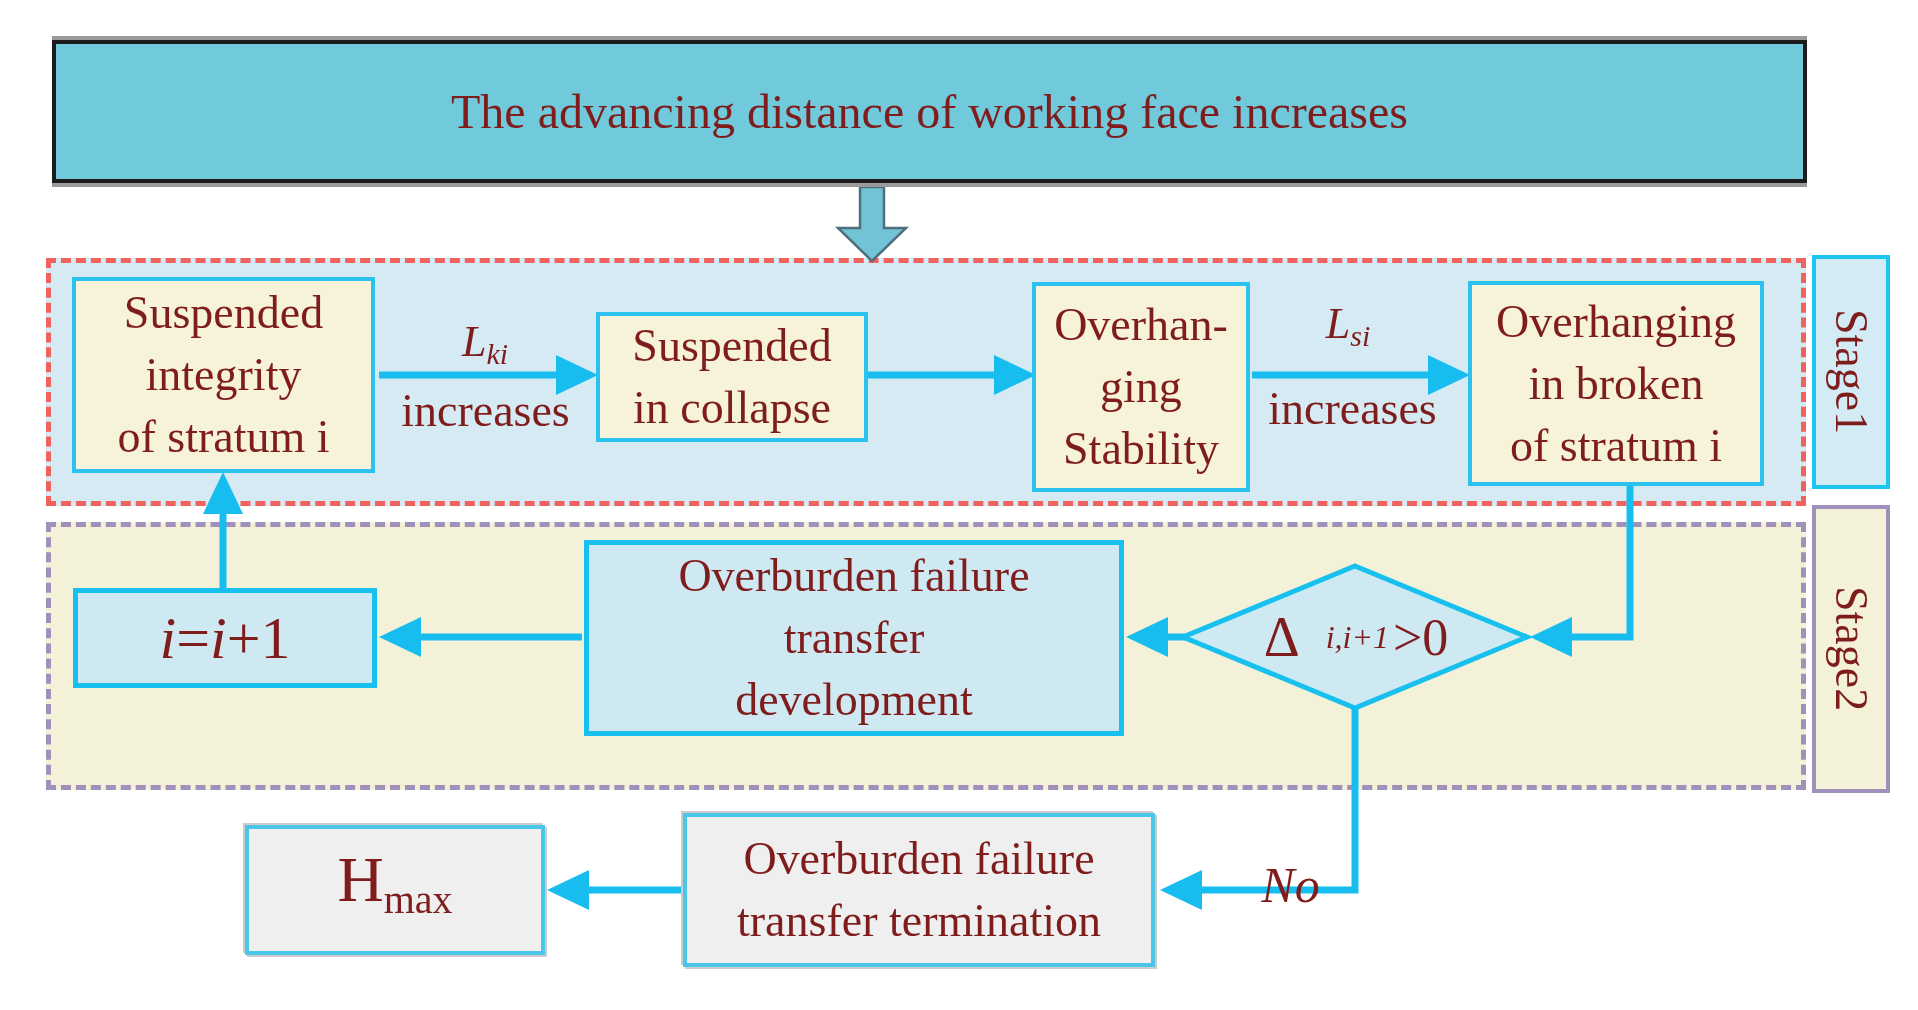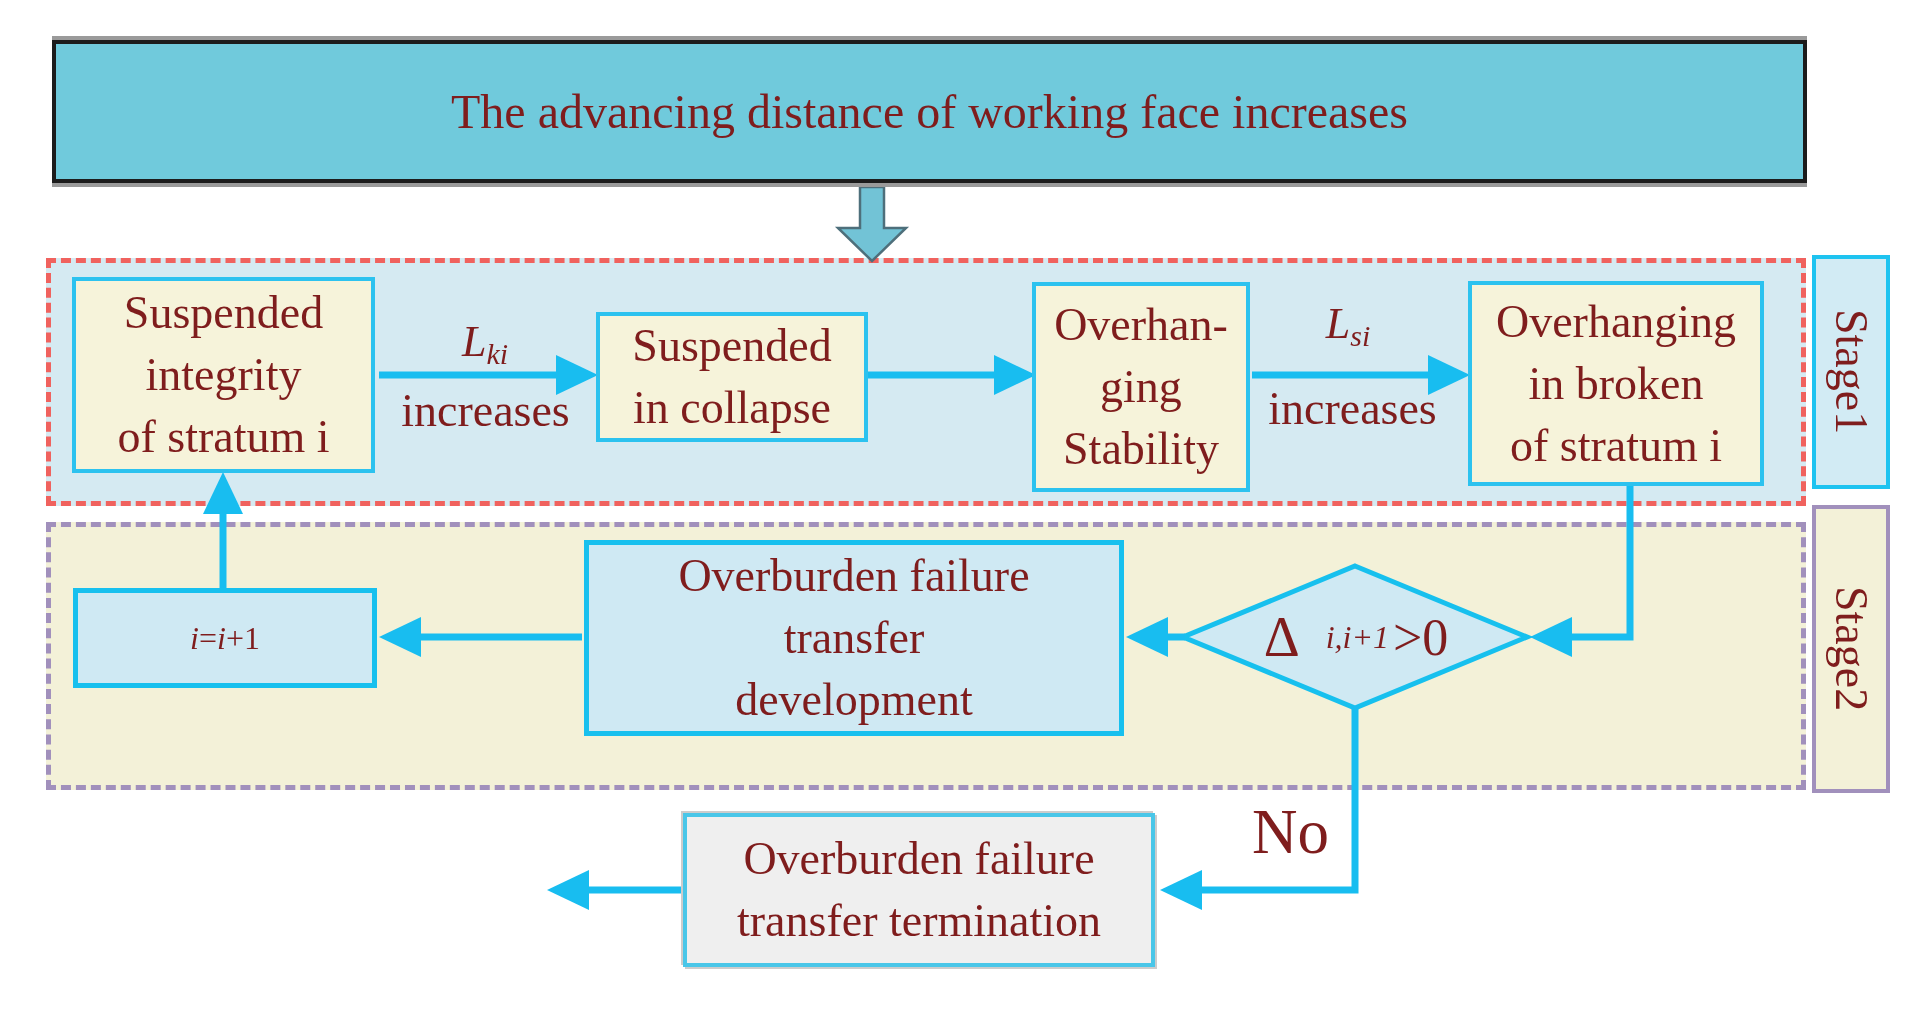--- a/index.html
+++ b/index.html
@@ -67,35 +67,35 @@
   }
   .box .lines { white-space: pre-line; }
   .box.cream { background: #f6f3da; border: 4px solid #2cc2ef; }
   .box.blue  { background: #cfe9f3; border: 5px solid #17c0ee; }
   .box.gray  { background: #efefef; border: 4px solid #49c6e8; box-shadow: 2px 2px 0 #cccccc, -2px -2px 0 #cccccc; }
 
   #box-suspended-integrity   { left: 72px;   top: 277px; width: 303px; height: 196px; }
   #box-suspended-collapse    { left: 596px;  top: 312px; width: 272px; height: 130px; }
   #box-overhanging-stability { left: 1032px; top: 282px; width: 218px; height: 210px; }
   #box-overhanging-broken    { left: 1468px; top: 281px; width: 296px; height: 205px; }
-  #box-iteration             { left: 73px;   top: 588px; width: 304px; height: 100px; font-size: 32px; }
+  #box-iteration             { left: 73px;   top: 588px; width: 304px; height: 100px; font-size: 60px; }
   #box-development           { left: 584px;  top: 540px; width: 540px; height: 196px; }
   #box-termination           { left: 683px;  top: 813px; width: 472px; height: 154px; }
   #box-hmax                  { left: 245px;  top: 825px; width: 300px; height: 130px; }
 
   
   .flabel { position: absolute; z-index: 3; text-align: center; }
   .it { font-style: italic; }
   #label-lki, #label-lsi { width: 140px; font-size: 44px; }
   #label-lki { left: 415px;  top: 316px; }
   #label-lsi { left: 1278px; top: 298px; }
   .lsub { font-size: 30px; font-style: italic; vertical-align: -8px; }
   #caption-lki { left: 383px;  top: 384px; width: 205px; font-size: 46px; }
   #caption-lsi { left: 1250px; top: 382px; width: 205px; font-size: 46px; }
-  #label-no    { left: 1228px; top: 796px; width: 125px; font-size: 63px; }
+  #label-no    { left: 1228px; top: 856px; width: 125px; font-size: 50px; font-style: italic; }
 
   
   #decision-text {
     position: absolute; left: 1185px; top: 593px;
     width: 342px; height: 88px;
     display: flex; align-items: center; justify-content: center;
     z-index: 3;
   }
   .delta { font-size: 56px; }
   .dsub  { font-size: 32px; font-style: italic; vertical-align: -16px; margin-left: 26px; }
@@ -220,14 +220,17 @@
     <span class="delta">Δ</span>
       <span class="dsub">i,i+1</span>
       <span class="dgt">&gt;0</span>
   </div>
 
   <div id="label-no" class="flabel">No</div>
   <div id="box-termination" class="box gray">
     <span class="lines">Overburden failure
 transfer termination</span>
   </div>
+  <div id="box-hmax" class="box gray">
+    <span><span class="hsym">H</span><span class="hsub">max</span></span>
+  </div>
 
 </div>
 
 </body></html>

